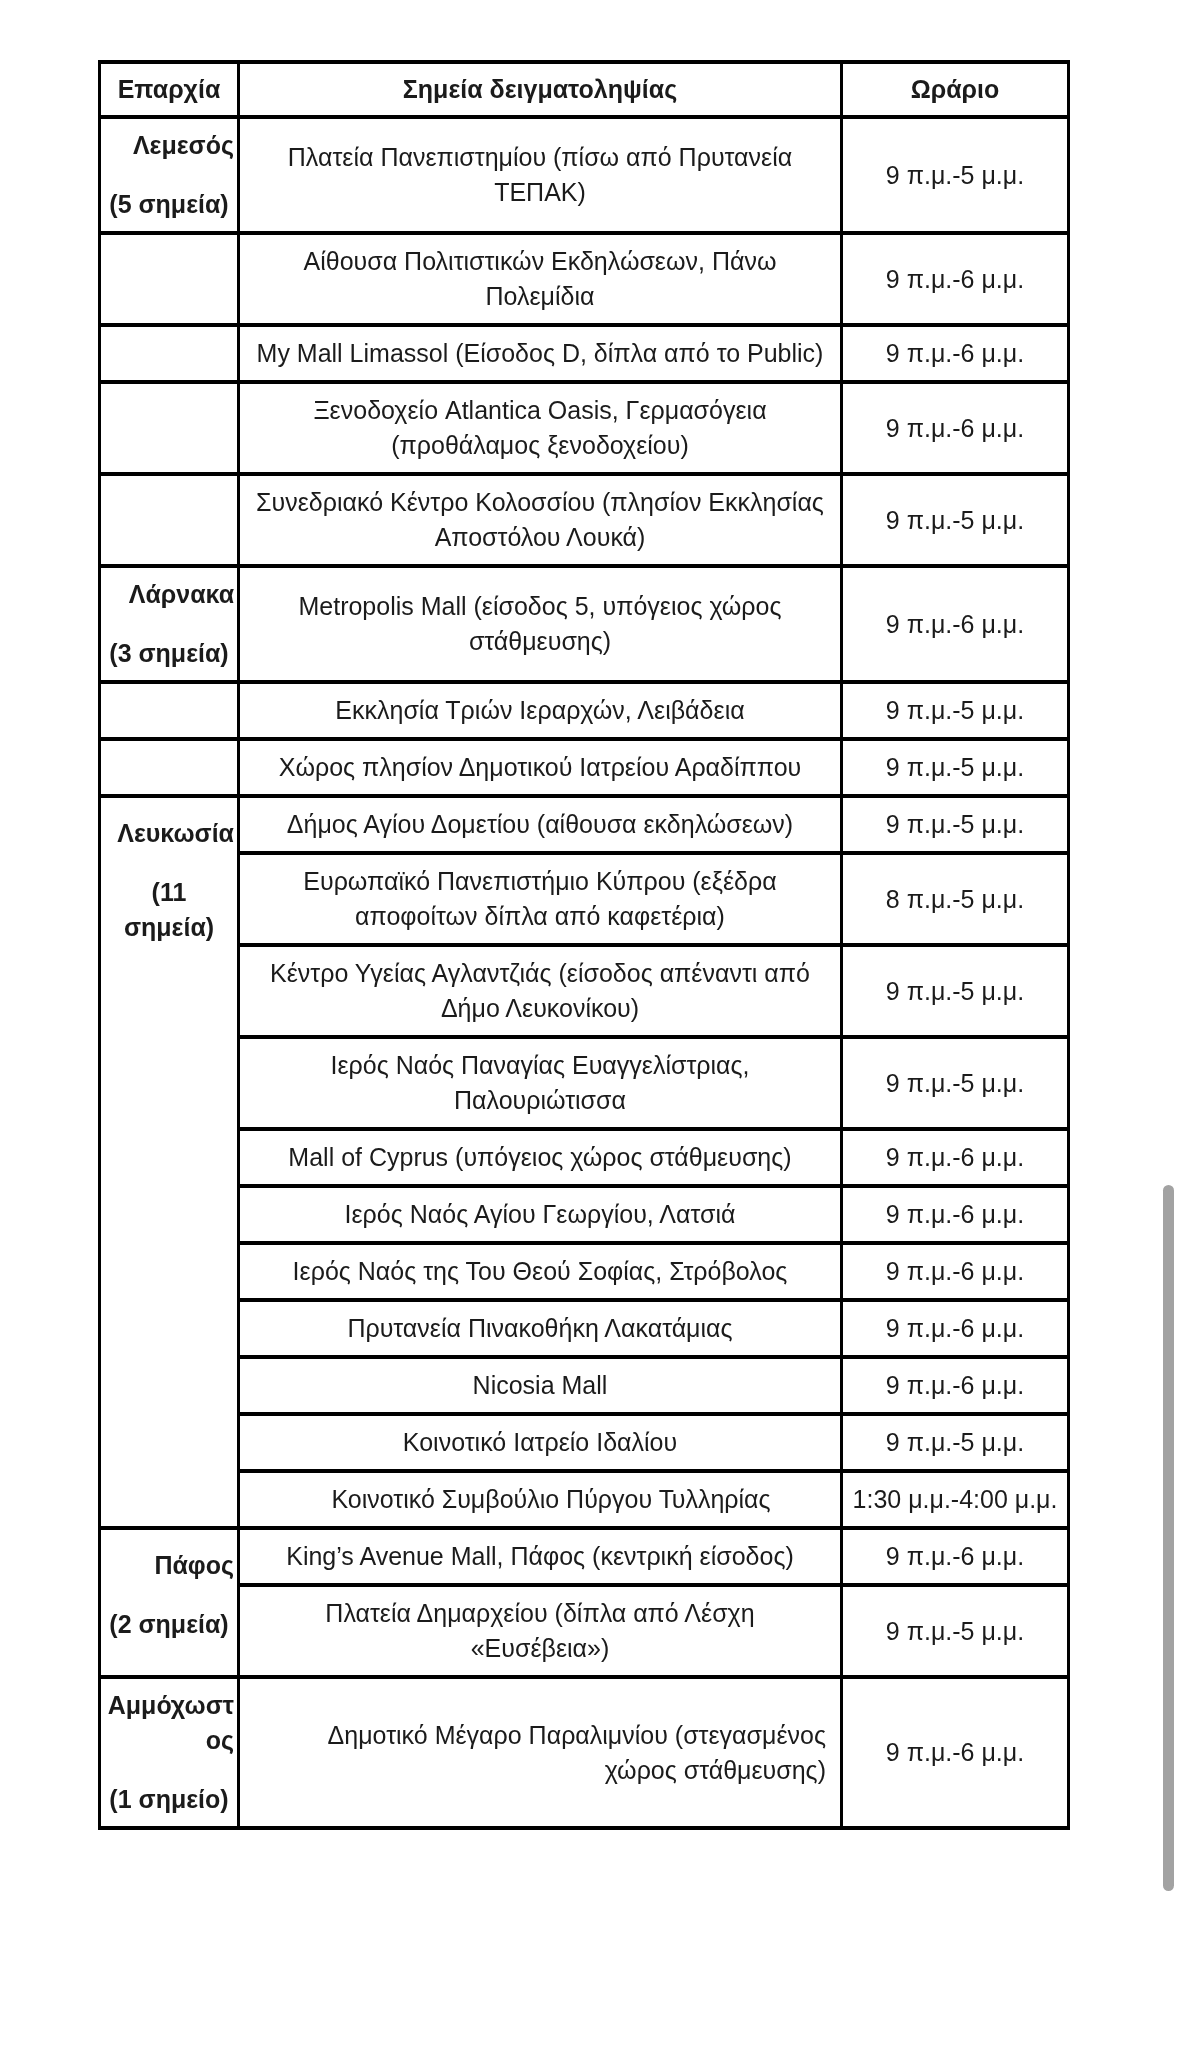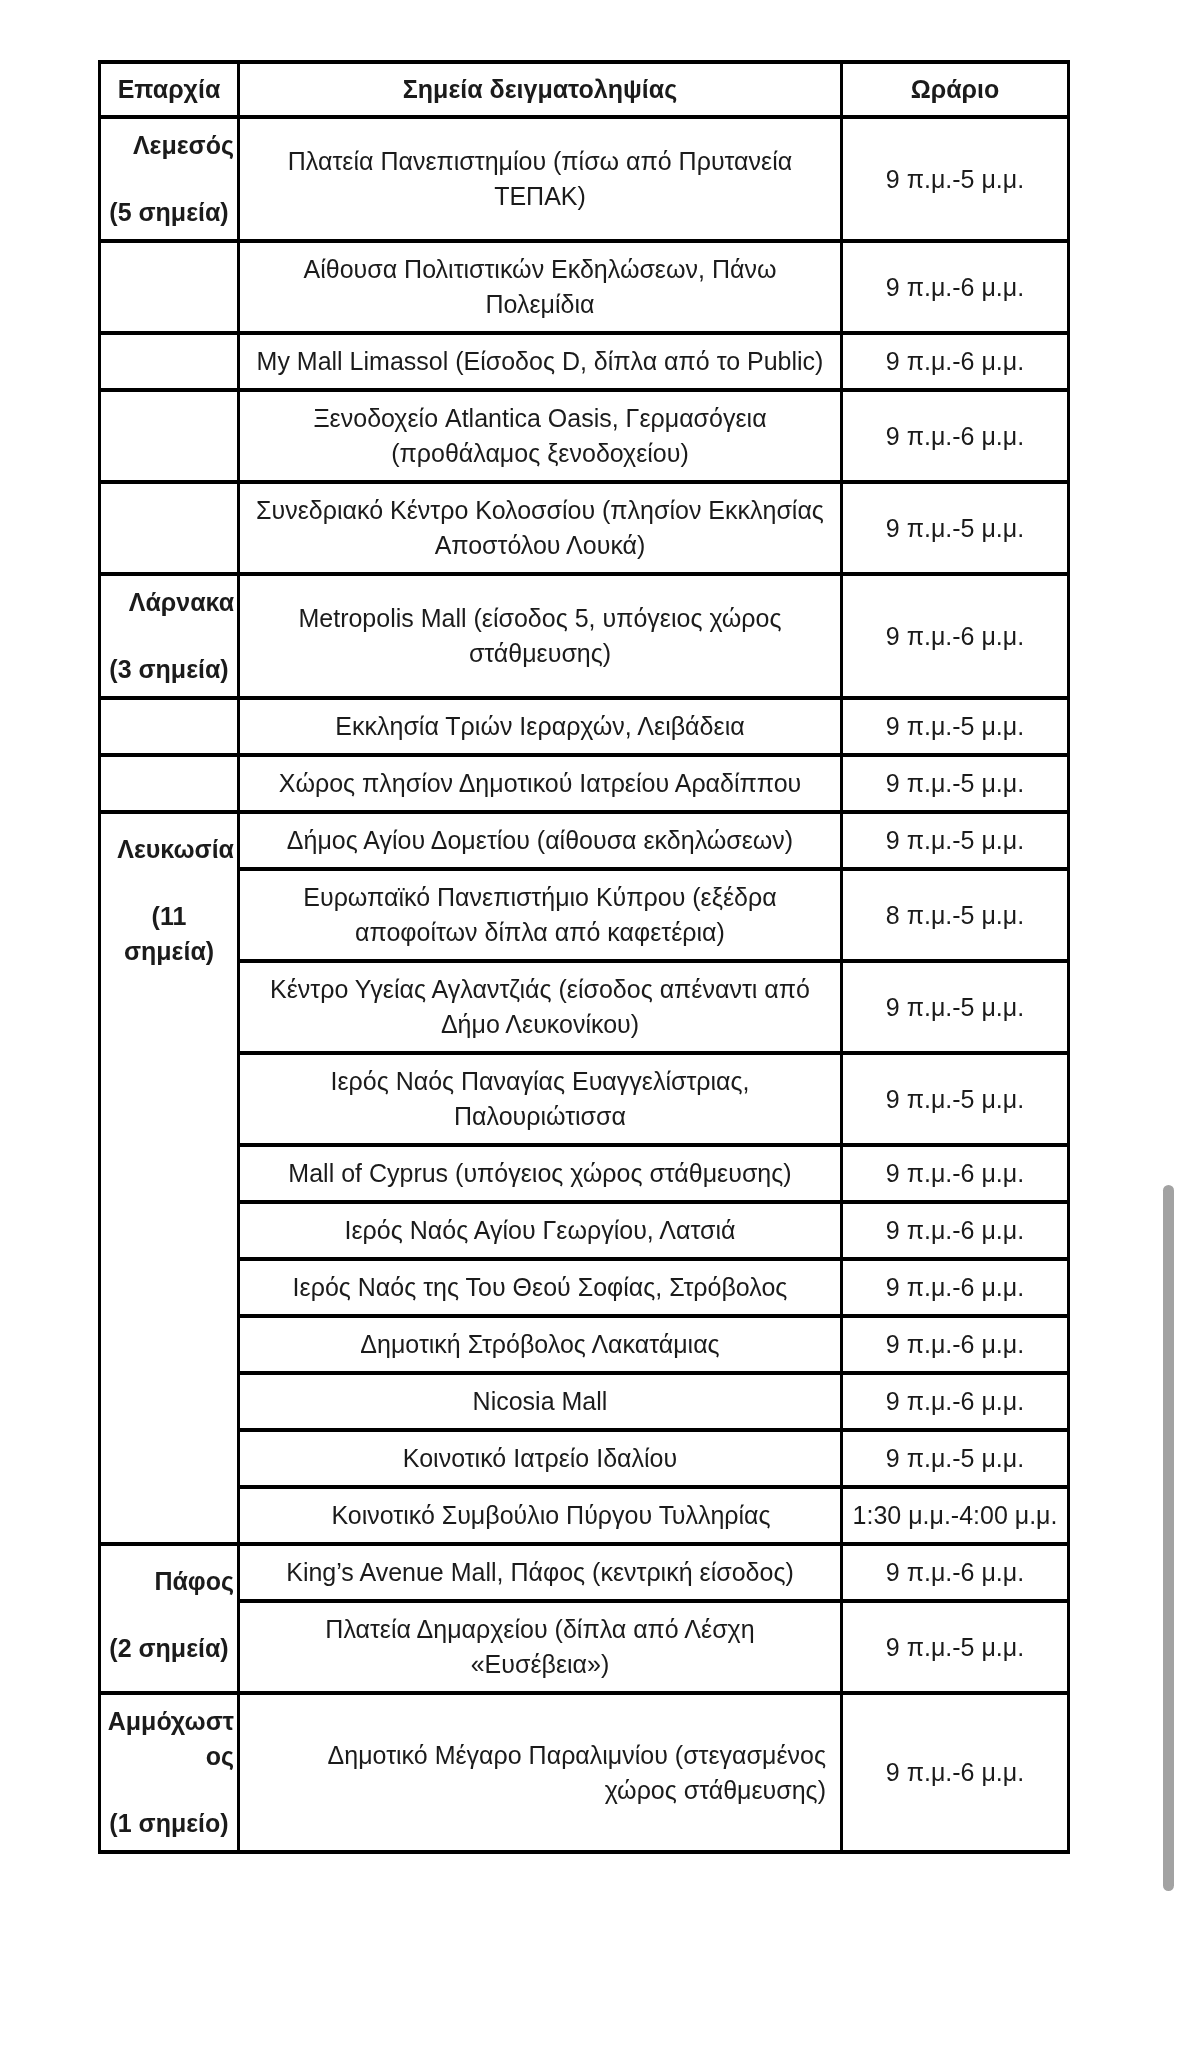--- a/index.html
+++ b/index.html
@@ -36,21 +36,21 @@
   td.hours    { padding: 9px 8px; }
   td.province {
     padding: 9px 3px;
     font-weight: bold;
   }
   td.province.merged {
     vertical-align: top;
     padding-top: 18px;
   }
   .prov-name { overflow-wrap: break-word; word-break: break-word; text-align: right; }
-  .prov-count { margin-top: 32px; }
+  .prov-count { margin-top: 24px; }
   .scrollbar-thumb {
     position: absolute;
     left: 1163px; top: 1185px;
     width: 11px; height: 706px;
     border-radius: 6px;
   }
 </style>
 </head>
 <body style="background: rgb(255, 255, 255); color: rgb(27, 27, 27);">
 
@@ -140,21 +140,21 @@
       </tr>
       <tr>
         <td class="location" style="border-color: rgb(0, 0, 0);">Ιερός Ναός Αγίου Γεωργίου, Λατσιά</td>
         <td class="hours" style="border-color: rgb(0, 0, 0);">9 π.μ.-6 μ.μ.</td>
       </tr>
       <tr>
         <td class="location" style="border-color: rgb(0, 0, 0);">Ιερός Ναός της Του Θεού Σοφίας, Στρόβολος</td>
         <td class="hours" style="border-color: rgb(0, 0, 0);">9 π.μ.-6 μ.μ.</td>
       </tr>
       <tr>
-        <td class="location" style="border-color: rgb(0, 0, 0);">Δημοτική Στρόβολος Λακατάμιας</td>
+        <td class="location" style="border-color: rgb(0, 0, 0);">Πρυτανεία Πινακοθήκη Λακατάμιας</td>
         <td class="hours" style="border-color: rgb(0, 0, 0);">9 π.μ.-6 μ.μ.</td>
       </tr>
       <tr>
         <td class="location" style="border-color: rgb(0, 0, 0);">Nicosia Mall</td>
         <td class="hours" style="border-color: rgb(0, 0, 0);">9 π.μ.-6 μ.μ.</td>
       </tr>
       <tr>
         <td class="location" style="border-color: rgb(0, 0, 0);">Κοινοτικό Ιατρείο Ιδαλίου</td>
         <td class="hours" style="border-color: rgb(0, 0, 0);">9 π.μ.-5 μ.μ.</td>
       </tr>

